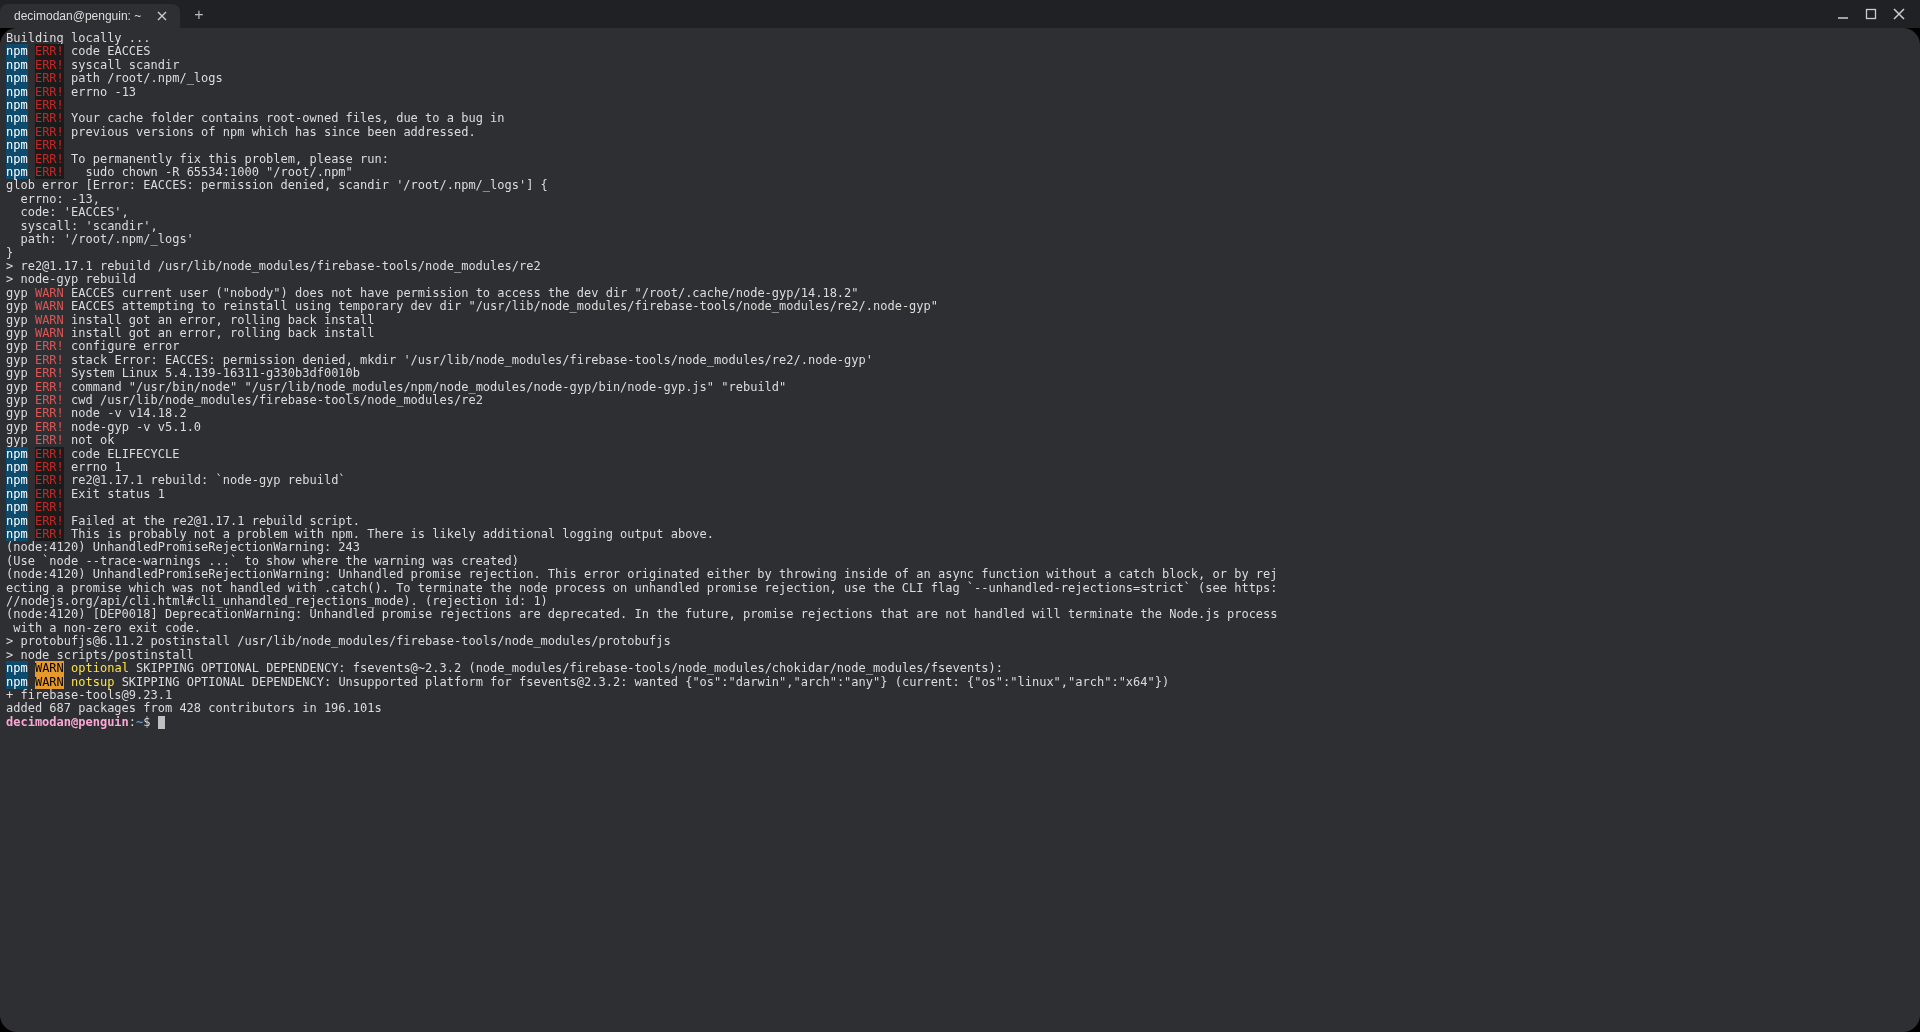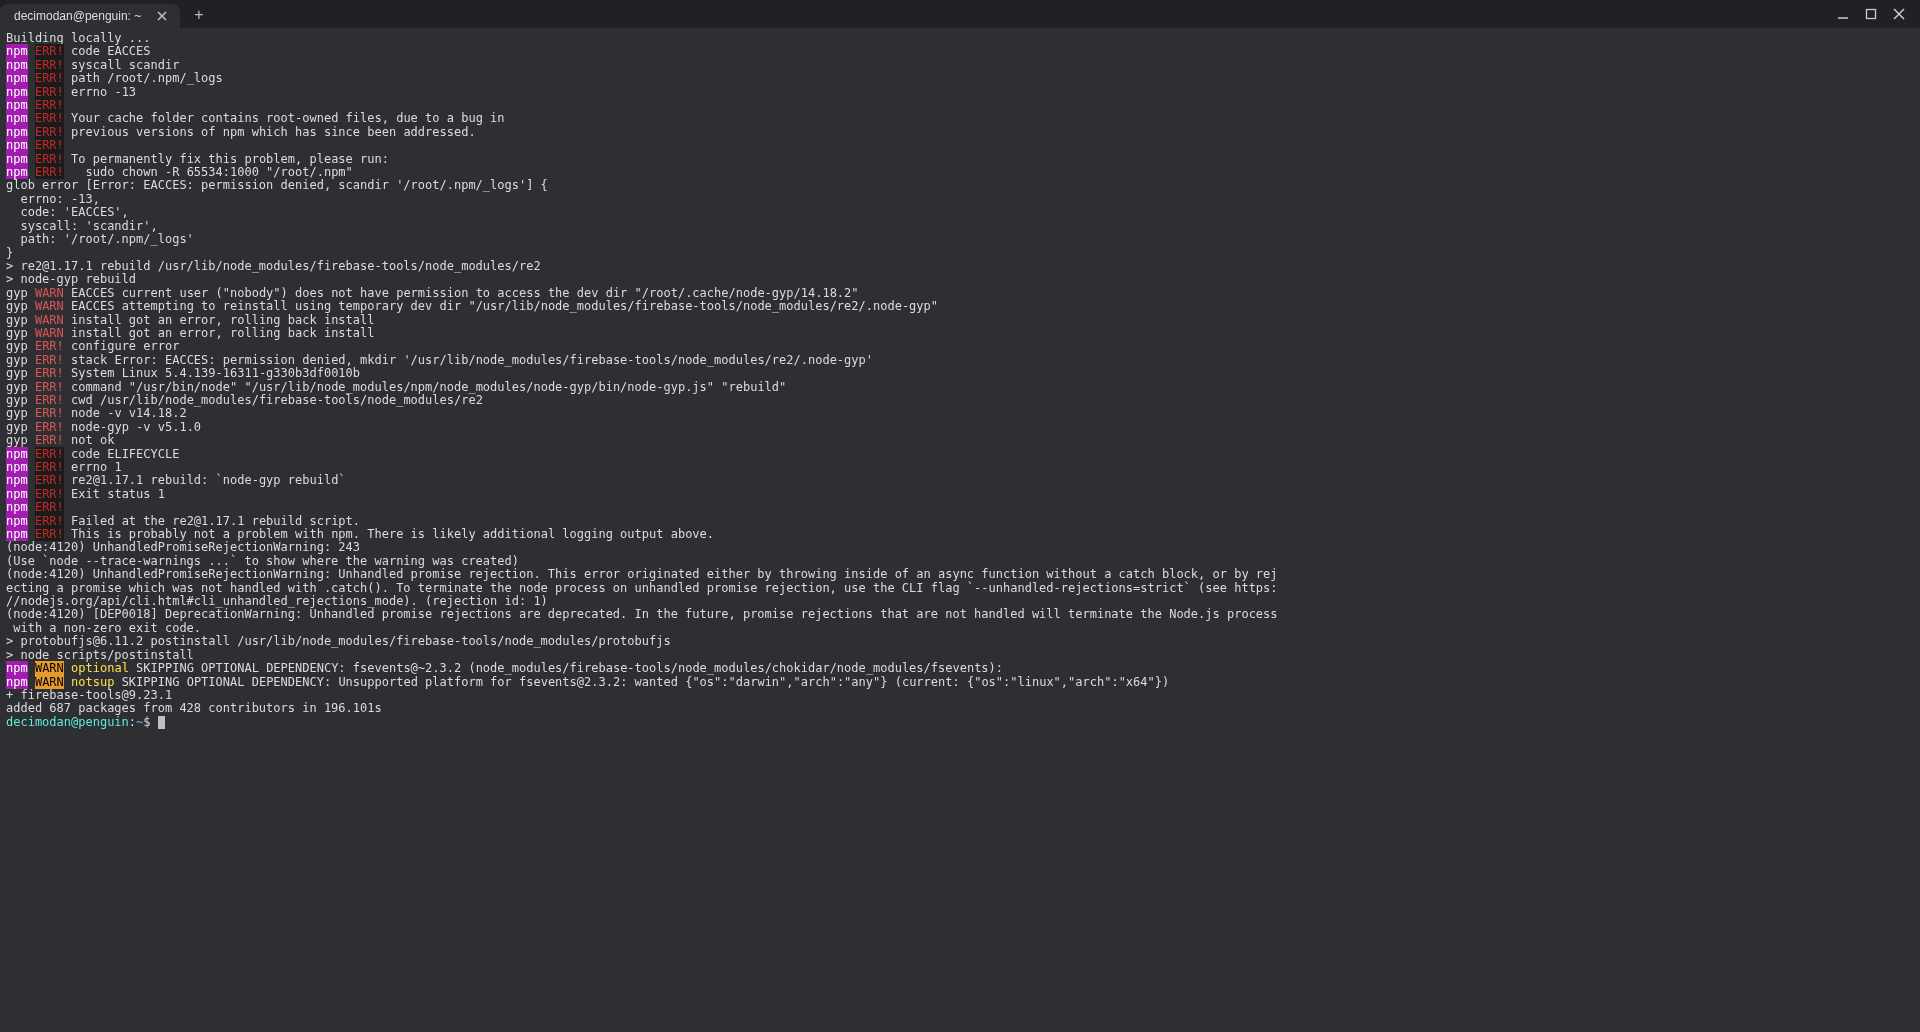--- a/index.html
+++ b/index.html
@@ -54,28 +54,29 @@
   .wc { width:14px; height:14px; display:flex; align-items:center; justify-content:center; }
   .terminal {
     background:#2e2f33;
     width:100%;
     height: calc(1032px - 28px);
     padding: 4px 6px;
     white-space: pre;
     line-height: 13.4px;
     font-size: 12px;
     overflow:hidden;
+    border-radius:17px;
   }
   .line { white-space: pre; }
-  .npm-badge { background:#a21caf; color:#fff; }
+  .npm-badge { background:#0c4a6e; color:#fff; }
   .err-badge { background:#1b1b1b; color:#c62828; }
   .err-text  { color:#d55; }
   .warn-word { background:#e69a2e; color:#000; }
   .magenta   { color:#fde047; }
-  .prompt-user { color:#5eead4; font-weight:normal; }
+  .prompt-user { color:#f9a8d4; font-weight:bold; }
   .prompt-sep  { color:#dcdcdc; }
   .prompt-path { color:#5a9bd4; font-weight:bold; }
   .cursor {
     display:inline-block; width:7px; height:13px;
     background:#bfbfbf; vertical-align:text-bottom;
     animation: blink 1s steps(1) infinite;
   }
   @keyframes blink { 50% { opacity:0; } }
 </style>
 </head>

